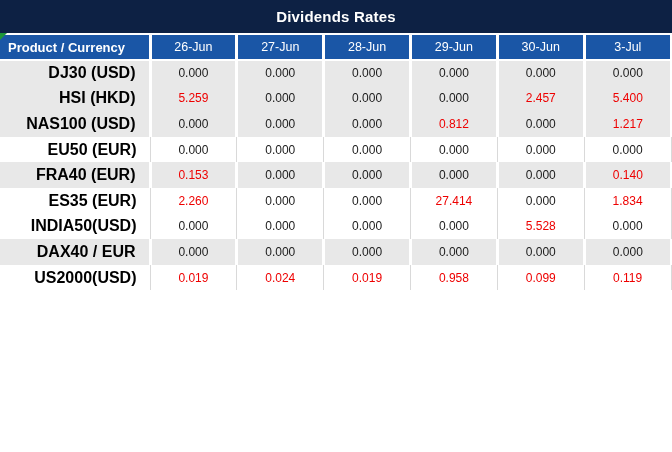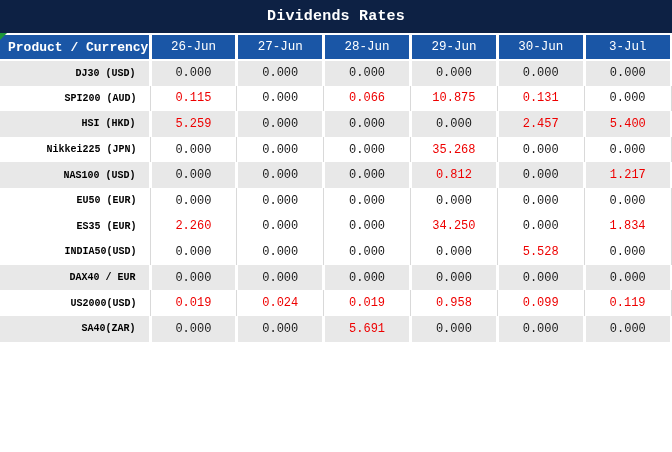--- a/index.html
+++ b/index.html
@@ -16,21 +16,21 @@
     --triangle-green:#1e9638;
   }
   *{box-sizing:border-box;}
   html,body{margin:0;padding:0;}
   body{
     width:672px;height:452px;
     background:#ffffff;
     font-family:"Liberation Sans","DejaVu Sans",sans-serif;
     overflow:hidden;
   }
-  .widget{width:672px;font-family:Liberation Mono, monospace;}
+  .widget{width:672px;}
   .titlebar{
     width:672px;height:33px;
     background:var(--title-bg);
     color:var(--header-text);
     display:flex;align-items:center;justify-content:center;
     font-size:15px;font-weight:bold;
     letter-spacing:.2px;
   }
   table{
     width:672px;
@@ -70,21 +70,21 @@
     font-size:12px;
     text-align:center;
     color:var(--zero-color);
     padding:0;
     white-space:nowrap;
   }
   tbody td.product{
     text-align:right;
     padding-right:13px;
     font-weight:bold;
-    font-size:10px;
+    font-size:16px;
     color:var(--product-color);
   }
   tbody tr.stripe td{
     background:var(--stripe-bg);
     border-right:3px solid var(--grid-white);
   }
   tbody tr.plain td{
     background:var(--row-bg);
     border-right:1px solid var(--grid-gray);
   }
@@ -129,71 +129,62 @@
 
     <tr class="stripe">
           <td class="product">DJ30 (USD)</td>
           <td class="zero">0.000</td>
           <td class="zero">0.000</td>
           <td class="zero">0.000</td>
           <td class="zero">0.000</td>
           <td class="zero">0.000</td>
           <td class="zero">0.000</td>
         </tr>
-        <tr class="plain">
-          <td class="product">SPI200 (AUD)</td>
-          <td class="nonzero">0.115</td>
-          <td class="zero">0.000</td>
-          <td class="nonzero">0.066</td>
-          <td class="nonzero">10.875</td>
-          <td class="nonzero">0.131</td>
-          <td class="zero">0.000</td>
-        </tr>
         <tr class="stripe">
           <td class="product">HSI (HKD)</td>
           <td class="nonzero">5.259</td>
           <td class="zero">0.000</td>
           <td class="zero">0.000</td>
           <td class="zero">0.000</td>
           <td class="nonzero">2.457</td>
           <td class="nonzero">5.400</td>
         </tr>
-        <tr class="plain">
-          <td class="product">Nikkei225 (JPN)</td>
-          <td class="zero">0.000</td>
-          <td class="zero">0.000</td>
-          <td class="zero">0.000</td>
-          <td class="nonzero">35.268</td>
-          <td class="zero">0.000</td>
-          <td class="zero">0.000</td>
-        </tr>
         <tr class="stripe">
           <td class="product">NAS100 (USD)</td>
           <td class="zero">0.000</td>
           <td class="zero">0.000</td>
           <td class="zero">0.000</td>
           <td class="nonzero">0.812</td>
           <td class="zero">0.000</td>
           <td class="nonzero">1.217</td>
         </tr>
         <tr class="plain">
           <td class="product">EU50 (EUR)</td>
           <td class="zero">0.000</td>
           <td class="zero">0.000</td>
           <td class="zero">0.000</td>
           <td class="zero">0.000</td>
           <td class="zero">0.000</td>
           <td class="zero">0.000</td>
+        </tr>
+        <tr class="stripe">
+          <td class="product">FRA40 (EUR)</td>
+          <td class="nonzero">0.153</td>
+          <td class="zero">0.000</td>
+          <td class="zero">0.000</td>
+          <td class="zero">0.000</td>
+          <td class="zero">0.000</td>
+          <td class="nonzero">0.140</td>
         </tr>
         <tr class="plain">
           <td class="product">ES35 (EUR)</td>
           <td class="nonzero">2.260</td>
           <td class="zero">0.000</td>
           <td class="zero">0.000</td>
-          <td class="nonzero">34.250</td>
+          <td class="nonzero">27.414</td>
           <td class="zero">0.000</td>
           <td class="nonzero">1.834</td>
         </tr>
         <tr class="plain">
           <td class="product">INDIA50(USD)</td>
           <td class="zero">0.000</td>
           <td class="zero">0.000</td>
           <td class="zero">0.000</td>
           <td class="zero">0.000</td>
           <td class="nonzero">5.528</td>
@@ -210,24 +201,15 @@
         </tr>
         <tr class="plain">
           <td class="product">US2000(USD)</td>
           <td class="nonzero">0.019</td>
           <td class="nonzero">0.024</td>
           <td class="nonzero">0.019</td>
           <td class="nonzero">0.958</td>
           <td class="nonzero">0.099</td>
           <td class="nonzero">0.119</td>
         </tr>
-        <tr class="stripe">
-          <td class="product">SA40(ZAR)</td>
-          <td class="zero">0.000</td>
-          <td class="zero">0.000</td>
-          <td class="nonzero">5.691</td>
-          <td class="zero">0.000</td>
-          <td class="zero">0.000</td>
-          <td class="zero">0.000</td>
-        </tr>
       </tbody>
   </table>
 </div>
 
 </body></html>

